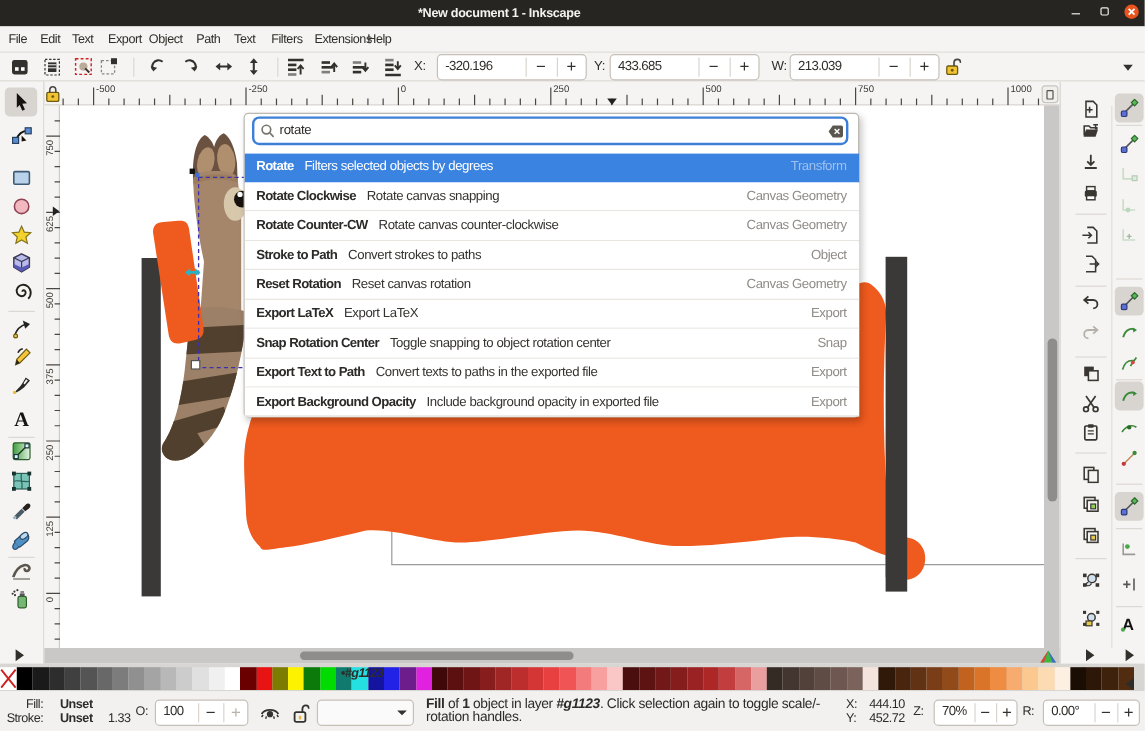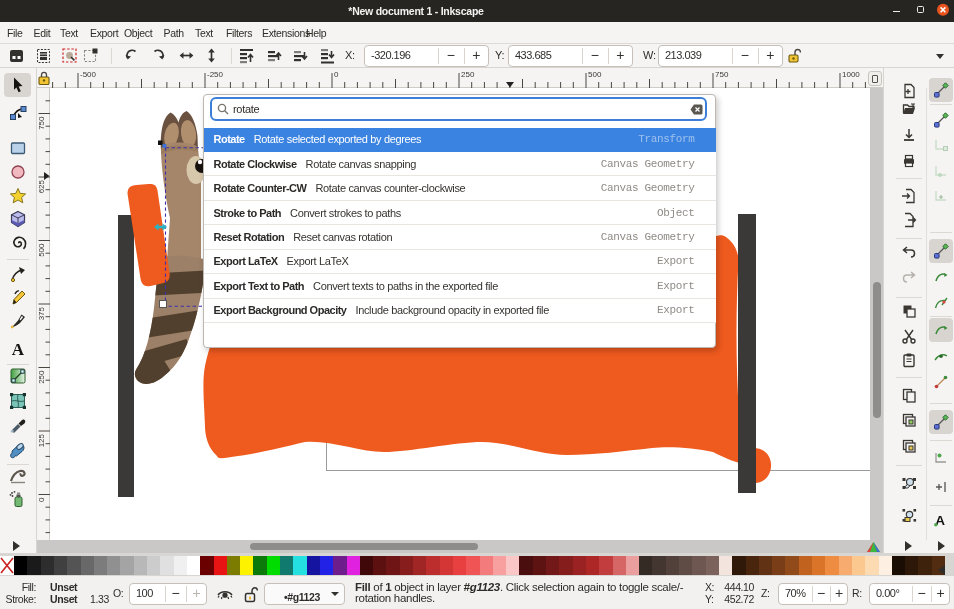--- a/index.html
+++ b/index.html
@@ -6,21 +6,21 @@
 .abs { position:absolute; }
 .tlab { position:absolute; top:45px; height:21.5px; line-height:21.5px; font-size:11px; color:#2f2d2a; letter-spacing:-0.3px; }
 .spinval { position:absolute; font-size:11px; color:#2f2d2a; letter-spacing:-0.5px; }
 .sbtn { position:absolute; font-size:14px; color:#33312d; text-align:center; }
 .st { position:absolute; font-size:10.5px; color:#2e2c29; letter-spacing:-0.4px; line-height:11px; white-space:pre-wrap; }
 .menu span { position:absolute; font-size:10.5px; color:#2f2d29; letter-spacing:-0.35px; top:0; line-height:22px; }
 .prow { height:24.45px; display:flex; align-items:center; padding-left:10px; border-bottom:1px solid #e9e6e2; background:#fff; font-size:11px; letter-spacing:-0.35px; }
 .prow.sel { background:#3b83e0; border-bottom:1px solid #3b83e0; }
 .pname { font-weight:bold; color:#2b2a28; white-space:pre; letter-spacing:-0.5px; }
 .pdesc { margin-left:9px; color:#35332f; white-space:pre; }
-.pcat { margin-left:auto; padding-right:21px; color:#8f8b86;font-family:Liberation Mono, monospace; }
+.pcat { margin-left:auto; padding-right:10px; color:#8f8b86; }
 .prow.sel .pname, .prow.sel .pdesc { color:#fff; }
 .prow.sel .pcat { color:#9ec0ed; }
 </style></head>
 <body>
 
 <div class="abs" style="left:0;top:0;width:954px;height:22px;background:#272522"></div>
 <div class="abs" style="left:0;top:0;width:832px;height:22px;line-height:22px;text-align:center;color:#f5f3f1;font-size:10.5px;font-weight:bold;letter-spacing:-0.25px">*New document 1 - Inkscape</div>
 <div class="abs" style="left:893px;top:10.5px;width:7px;height:1.8px;background:#efedeb"></div>
 <div class="abs" style="left:916.5px;top:5.5px;width:7.5px;height:7.5px;border:1.4px solid #efedeb;border-radius:1.5px"></div>
 <svg class="abs" width="14" height="14" style="left:936px;top:2.8px">
@@ -454,21 +454,21 @@
     <path d="M7.8,7.8 L11,11" stroke="#7a766f" stroke-width="1.4"></path>
   </svg>
 <div class="abs" style="left:233px;top:97px;height:24px;line-height:24px;font-size:11px;color:#2d2b28;letter-spacing:-0.3px">rotate</div>
 <svg class="abs" width="13" height="11" style="left:690px;top:104px">
     <path d="M4,0.5 H11 Q12.5,0.5 12.5,2 V9 Q12.5,10.5 11,10.5 H4 L0.5,5.5 Z" fill="#5a5650"></path>
     <path d="M5.5,3.5 L9.5,7.5 M9.5,3.5 L5.5,7.5" stroke="#fff" stroke-width="1.2"></path>
   </svg>
 <div class="abs" style="left:203.5px;top:127.5px;width:512px">
 <div class="prow sel">
       <span class="pname">Rotate</span>
-      <span class="pdesc">Rotate selected exported by degrees</span>
+      <span class="pdesc">Filters selected objects by degrees</span>
       <span class="pcat">Transform</span>
     </div>
     <div class="prow">
       <span class="pname">Rotate Clockwise</span>
       <span class="pdesc">Rotate canvas snapping</span>
       <span class="pcat">Canvas Geometry</span>
     </div>
     <div class="prow">
       <span class="pname">Rotate Counter-CW</span>
       <span class="pdesc">Rotate canvas counter-clockwise</span>
@@ -481,20 +481,25 @@
     </div>
     <div class="prow">
       <span class="pname">Reset Rotation</span>
       <span class="pdesc">Reset canvas rotation</span>
       <span class="pcat">Canvas Geometry</span>
     </div>
     <div class="prow">
       <span class="pname">Export LaTeX</span>
       <span class="pdesc">Export LaTeX</span>
       <span class="pcat">Export</span>
+    </div>
+    <div class="prow">
+      <span class="pname">Snap Rotation Center</span>
+      <span class="pdesc">Toggle snapping to object rotation center</span>
+      <span class="pcat">Snap</span>
     </div>
     <div class="prow">
       <span class="pname">Export Text to Path</span>
       <span class="pdesc">Convert texts to paths in the exported file</span>
       <span class="pcat">Export</span>
     </div>
     <div class="prow">
       <span class="pname">Export Background Opacity</span>
       <span class="pdesc">Include background opacity in exported file</span>
       <span class="pcat">Export</span>
@@ -770,21 +775,21 @@
       <path d="M2,8 C5,3.5 13,3.5 16,8" fill="none" stroke="#33312d" stroke-width="1.5"></path>
       <circle cx="9" cy="8.2" r="2.6" fill="#33312d"></circle>
       <path d="M3.2,8.8 L2,10.5 M6,10 L5.4,12 M12,10 L12.6,12 M14.8,8.8 L16,10.5" stroke="#33312d" stroke-width="1.2"></path>
   </svg>
 <svg width="14" height="17" viewBox="0 0 14 17" style="position:absolute;left:244px;top:586px">
       <rect x="1.5" y="7.5" width="9" height="8" rx="1.5" fill="none" stroke="#33312d" stroke-width="1.5"></rect>
       <path d="M8,7.5 V5 C8,3 9.2,1.8 10.8,1.8 C12.4,1.8 13.4,3 13.4,4.6" fill="none" stroke="#33312d" stroke-width="1.5"></path>
       <rect x="5" y="10.5" width="2" height="3" fill="#e8b93a"></rect>
   </svg>
 <div style="position:absolute;left:264px;top:583px;width:81px;height:21.5px;background:#fbfafa;border:1px solid #c6c0b9;border-radius:4px;box-sizing:border-box"></div>
-<div class="st" style="left:284px;top:592px;font-weight:bold;">•#g1123</div>
+<div class="st" style="left:284px;top:556px;font-weight:bold;font-style:italic">•#g1123</div>
 <div style="position:absolute;left:331px;top:592px;width:0;height:0;border-top:4.5px solid #33312d;border-left:4px solid transparent;border-right:4px solid transparent"></div>
 <div class="st" style="left:355px;top:581.5px;width:380px;line-height:11.8px;letter-spacing:-0.3px;font-size:11.5px"><b>Fill</b> of <b>1</b> object in layer <b><i>#g1123</i></b>. Click selection again to toggle scale/-<br>rotation handles.</div>
 <div class="st" style="left:705px;top:582px">X:</div>
 <div class="st" style="left:714px;top:582px;width:40px;text-align:right">444.10</div>
 <div class="st" style="left:705px;top:594px">Y:</div>
 <div class="st" style="left:714px;top:594px;width:40px;text-align:right">452.72</div>
 <div class="st" style="left:761px;top:588px">Z:</div>
 <div style="position:absolute;left:778px;top:583px;width:70px;height:21.5px;background:#fff;border:1px solid #c6c0b9;border-radius:4px;box-sizing:border-box"></div>
 <div class="spinval" style="left:785px;top:583px;height:21.5px;line-height:21.5px">70%</div>
 <div style="position:absolute;left:812px;top:586px;width:1px;height:15.5px;background:#dad5cf"></div>

